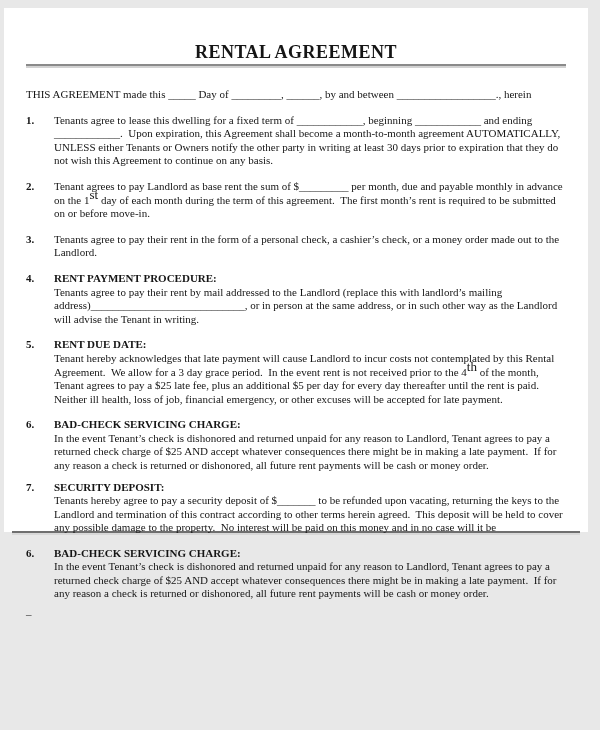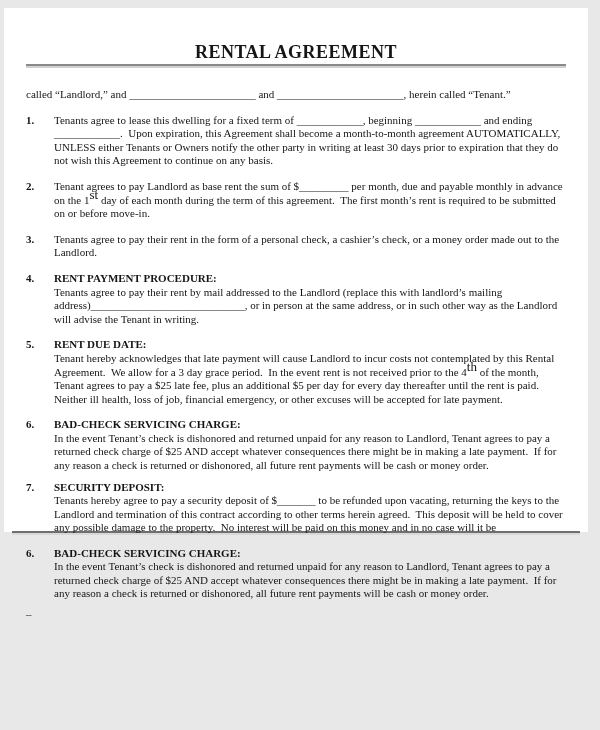--- a/index.html
+++ b/index.html
@@ -80,21 +80,21 @@
 </style>
 </head>
 <body>
 
 <div class="page">
 
   <div class="doc-title">RENTAL AGREEMENT</div>
   <div class="title-rule"></div>
 
   <div class="intro">
-    <div class="intro-line">called “Landlord,” and _______________________ and _______________________, herein called “Tenant.”</div>
+    <div class="intro-line">THIS AGREEMENT made this _____ Day of _________, ______, by and between __________________., herein</div>
   </div>
 
   <div class="section">
     <div class="sec-num">1.</div>
     <div class="sec-content">
       <div class="sec-body"><span>Tenants agree to lease this dwelling for a fixed term of ____________, beginning ____________ and ending ____________.  Upon expiration, this Agreement shall become a month-to-month agreement AUTOMATICALLY, UNLESS either Tenants or Owners notify the other party in writing at least 30 days prior to expiration that they do not wish this Agreement to continue on any basis.</span><sup></sup><span></span></div>
     </div>
   </div>
 
   <div class="section">

